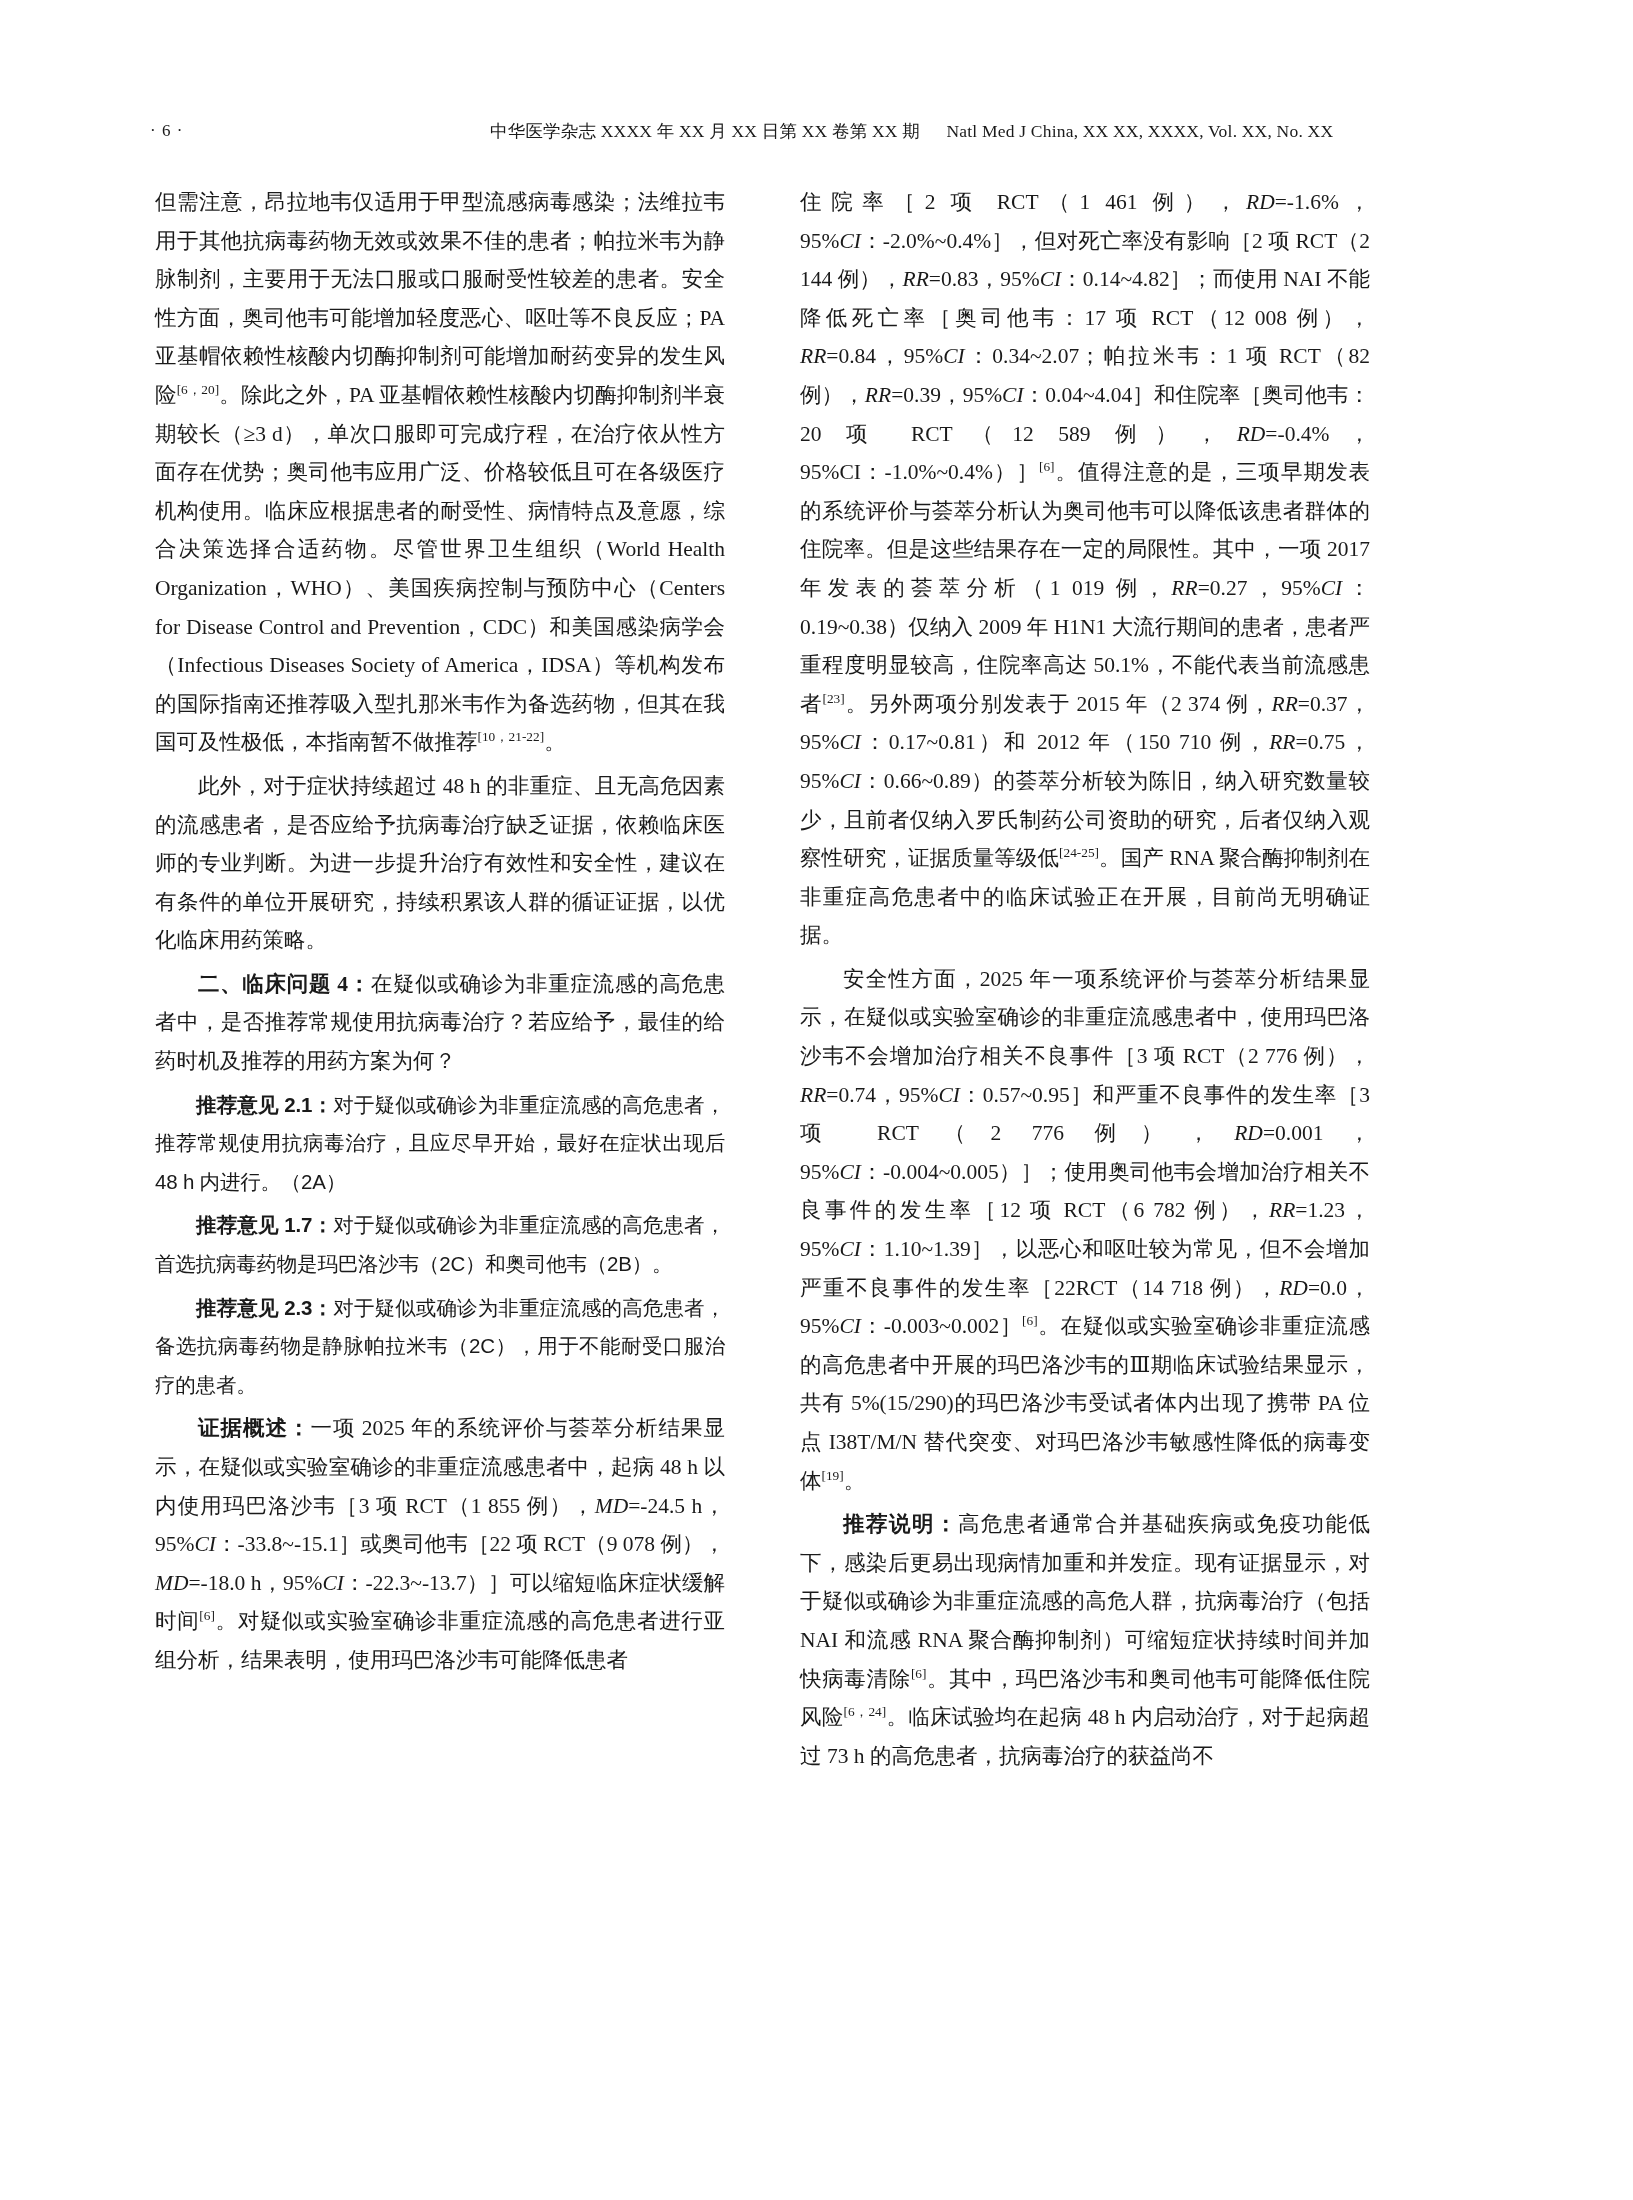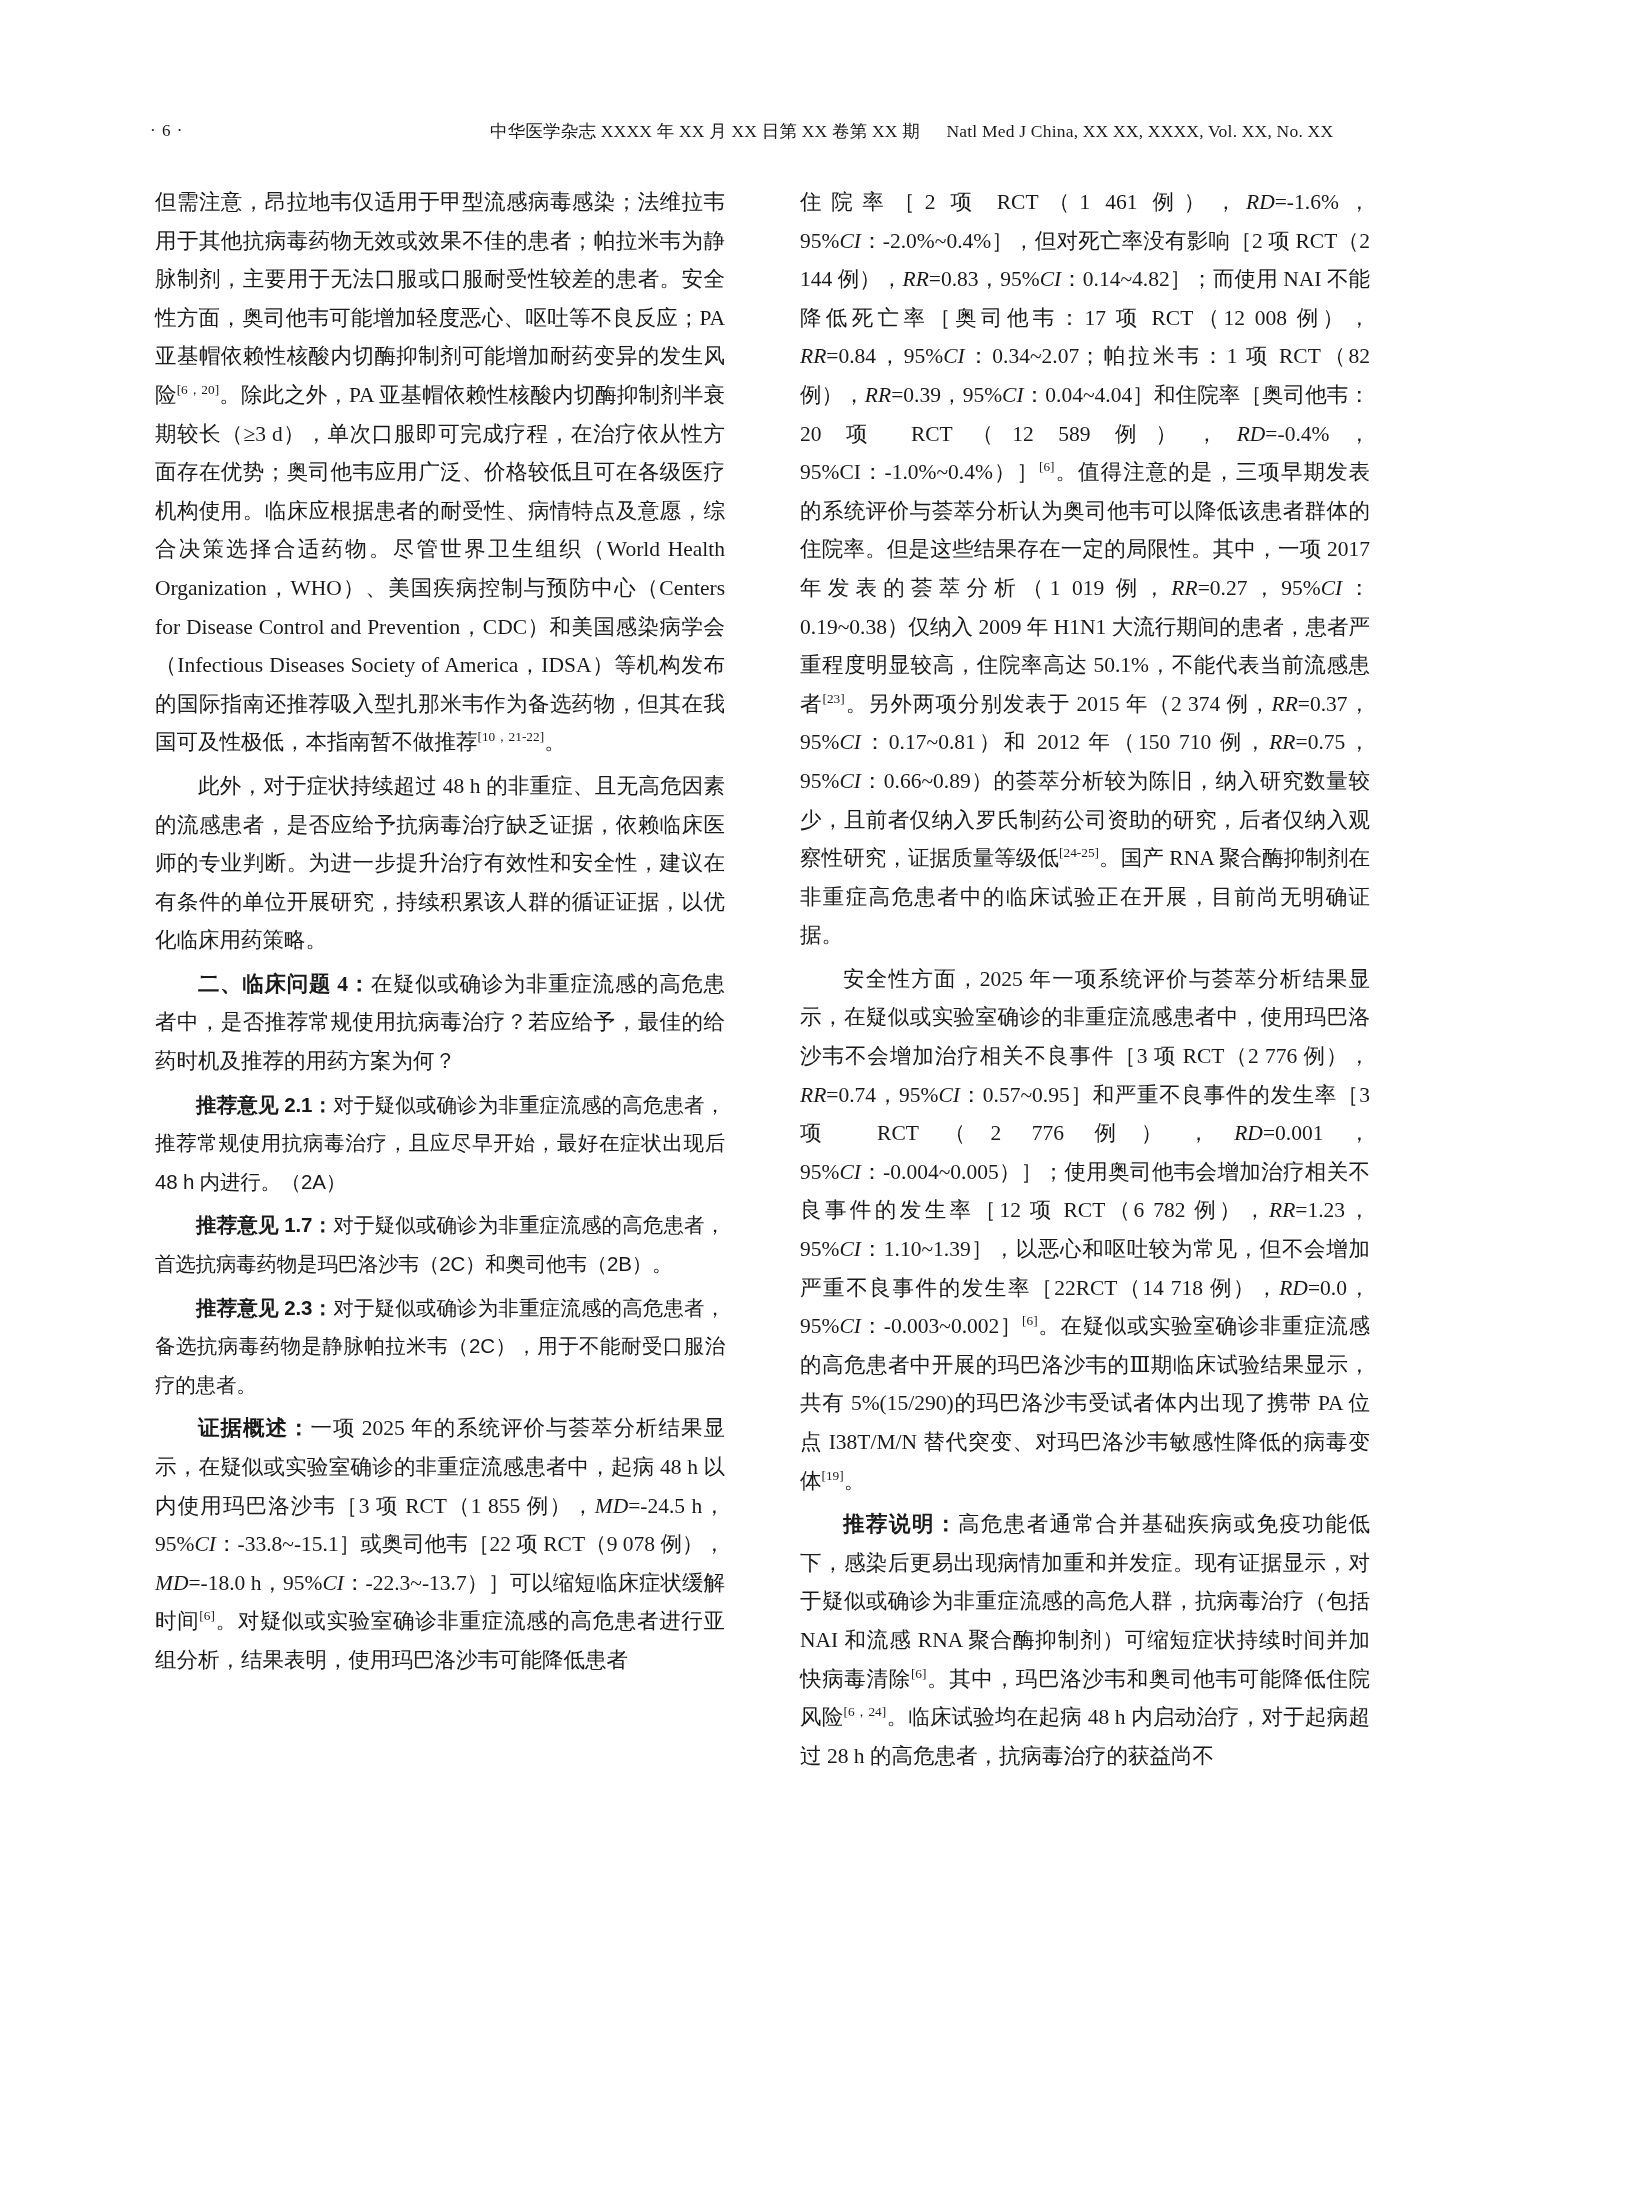--- a/index.html
+++ b/index.html
@@ -116,17 +116,17 @@
     <p class="ind"><span class="b">证据概述：</span><span>一项 2025 年的系统评价与荟萃分析结果显示，在疑似或实验室确诊的非重症流感患者中，起病 48 h 以内使用玛巴洛沙韦［3 项 RCT（1 855 例），</span><span class="i">MD</span><span>=-24.5 h，95%</span><span class="i">CI</span><span>：-33.8~-15.1］或奥司他韦［22 项 RCT（9 078 例），</span><span class="i">MD</span><span>=-18.0 h，95%</span><span class="i">CI</span><span>：-22.3~-13.7）］可以缩短临床症状缓解时间</span><sup>[6]</sup><span>。对疑似或实验室确诊非重症流感的高危患者进行亚组分析，结果表明，使用玛巴洛沙韦可能降低患者</span></p>
 
   </div>
 
   <div class="col col-right">
 
     <p><span>住院率［2 项 RCT（1 461 例），</span><span class="i">RD</span><span>=-1.6%，95%</span><span class="i">CI</span><span>：-2.0%~0.4%］，但对死亡率没有影响［2 项 RCT（2 144 例），</span><span class="i">RR</span><span>=0.83，95%</span><span class="i">CI</span><span>：0.14~4.82］；而使用 NAI 不能降低死亡率［奥司他韦：17 项 RCT（12 008 例），</span><span class="i">RR</span><span>=0.84，95%</span><span class="i">CI</span><span>：0.34~2.07；帕拉米韦：1 项 RCT（82 例），</span><span class="i">RR</span><span>=0.39，95%</span><span class="i">CI</span><span>：0.04~4.04］和住院率［奥司他韦：20 项 RCT（12 589 例），</span><span class="i">RD</span><span>=-0.4%，95%CI：-1.0%~0.4%）］</span><sup>[6]</sup><span>。值得注意的是，三项早期发表的系统评价与荟萃分析认为奥司他韦可以降低该患者群体的住院率。但是这些结果存在一定的局限性。其中，一项 2017 年发表的荟萃分析（1 019 例，</span><span class="i">RR</span><span>=0.27，95%</span><span class="i">CI</span><span>：0.19~0.38）仅纳入 2009 年 H1N1 大流行期间的患者，患者严重程度明显较高，住院率高达 50.1%，不能代表当前流感患者</span><sup>[23]</sup><span>。另外两项分别发表于 2015 年（2 374 例，</span><span class="i">RR</span><span>=0.37，95%</span><span class="i">CI</span><span>：0.17~0.81）和 2012 年（150 710 例，</span><span class="i">RR</span><span>=0.75，95%</span><span class="i">CI</span><span>：0.66~0.89）的荟萃分析较为陈旧，纳入研究数量较少，且前者仅纳入罗氏制药公司资助的研究，后者仅纳入观察性研究，证据质量等级低</span><sup>[24-25]</sup><span>。国产 RNA 聚合酶抑制剂在非重症高危患者中的临床试验正在开展，目前尚无明确证据。</span></p>
 
     <p class="ind"><span>安全性方面，2025 年一项系统评价与荟萃分析结果显示，在疑似或实验室确诊的非重症流感患者中，使用玛巴洛沙韦不会增加治疗相关不良事件［3 项 RCT（2 776 例），</span><span class="i">RR</span><span>=0.74，95%</span><span class="i">CI</span><span>：0.57~0.95］和严重不良事件的发生率［3 项 RCT（2 776 例），</span><span class="i">RD</span><span>=0.001，95%</span><span class="i">CI</span><span>：-0.004~0.005）］；使用奥司他韦会增加治疗相关不良事件的发生率［12 项 RCT（6 782 例），</span><span class="i">RR</span><span>=1.23，95%</span><span class="i">CI</span><span>：1.10~1.39］，以恶心和呕吐较为常见，但不会增加严重不良事件的发生率［22RCT（14 718 例），</span><span class="i">RD</span><span>=0.0，95%</span><span class="i">CI</span><span>：-0.003~0.002］</span><sup>[6]</sup><span>。在疑似或实验室确诊非重症流感的高危患者中开展的玛巴洛沙韦的Ⅲ期临床试验结果显示，共有 5%(15/290)的玛巴洛沙韦受试者体内出现了携带 PA 位点 I38T/M/N 替代突变、对玛巴洛沙韦敏感性降低的病毒变体</span><sup>[19]</sup><span>。</span></p>
 
-    <p class="ind"><span class="b">推荐说明：</span><span>高危患者通常合并基础疾病或免疫功能低下，感染后更易出现病情加重和并发症。现有证据显示，对于疑似或确诊为非重症流感的高危人群，抗病毒治疗（包括 NAI 和流感 RNA 聚合酶抑制剂）可缩短症状持续时间并加快病毒清除</span><sup>[6]</sup><span>。其中，玛巴洛沙韦和奥司他韦可能降低住院风险</span><sup>[6，24]</sup><span>。临床试验均在起病 48 h 内启动治疗，对于起病超过 28 h 的高危患者，抗病毒治疗的获益尚不</span></p>
+    <p class="ind"><span class="b">推荐说明：</span><span>高危患者通常合并基础疾病或免疫功能低下，感染后更易出现病情加重和并发症。现有证据显示，对于疑似或确诊为非重症流感的高危人群，抗病毒治疗（包括 NAI 和流感 RNA 聚合酶抑制剂）可缩短症状持续时间并加快病毒清除</span><sup>[6]</sup><span>。其中，玛巴洛沙韦和奥司他韦可能降低住院风险</span><sup>[6，24]</sup><span>。临床试验均在起病 48 h 内启动治疗，对于起病超过 73 h 的高危患者，抗病毒治疗的获益尚不</span></p>
 
   </div>
 
 </div>
 
 </body></html>

